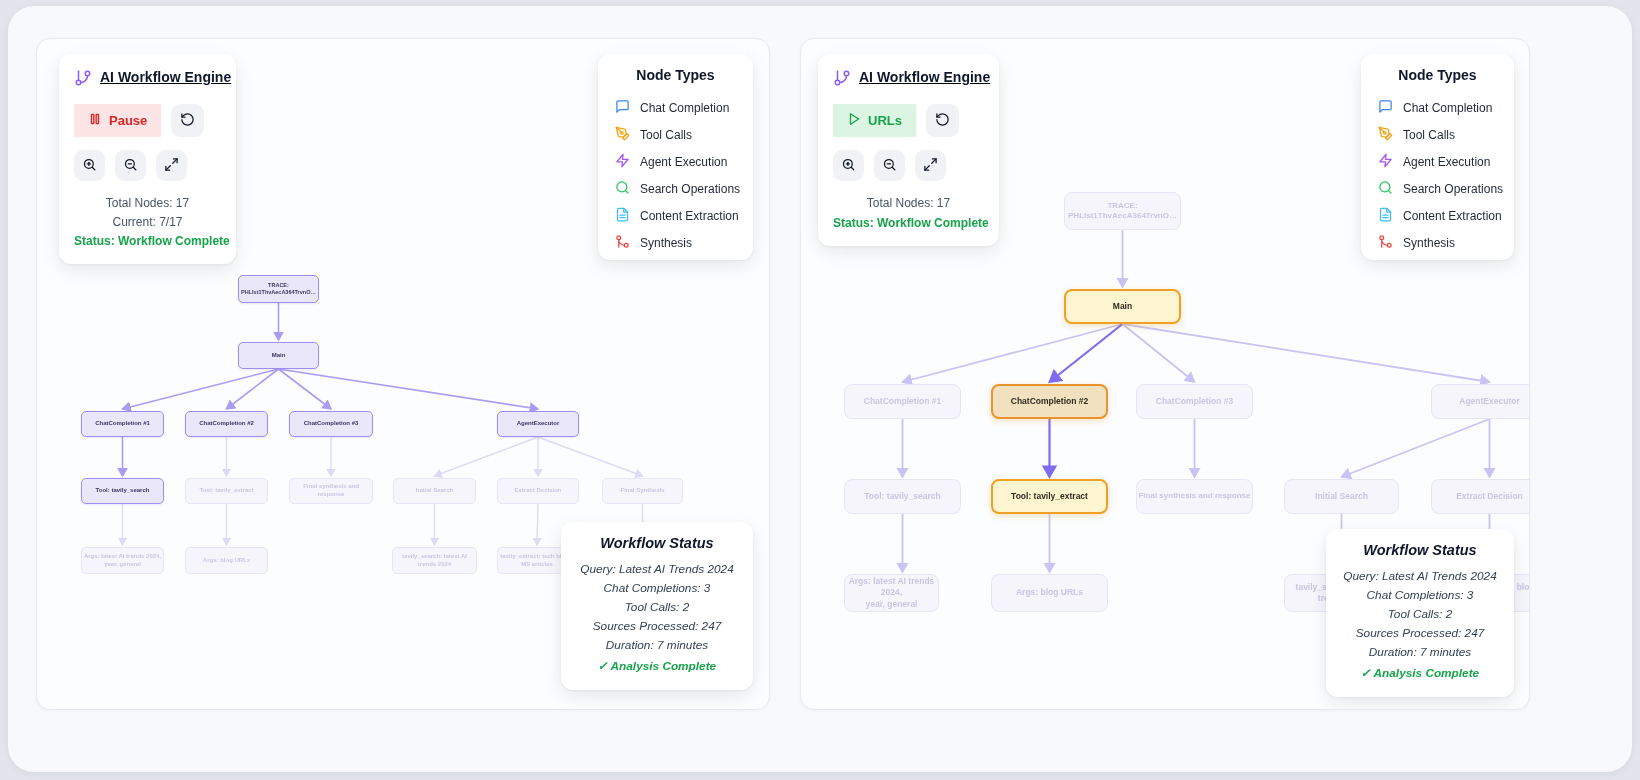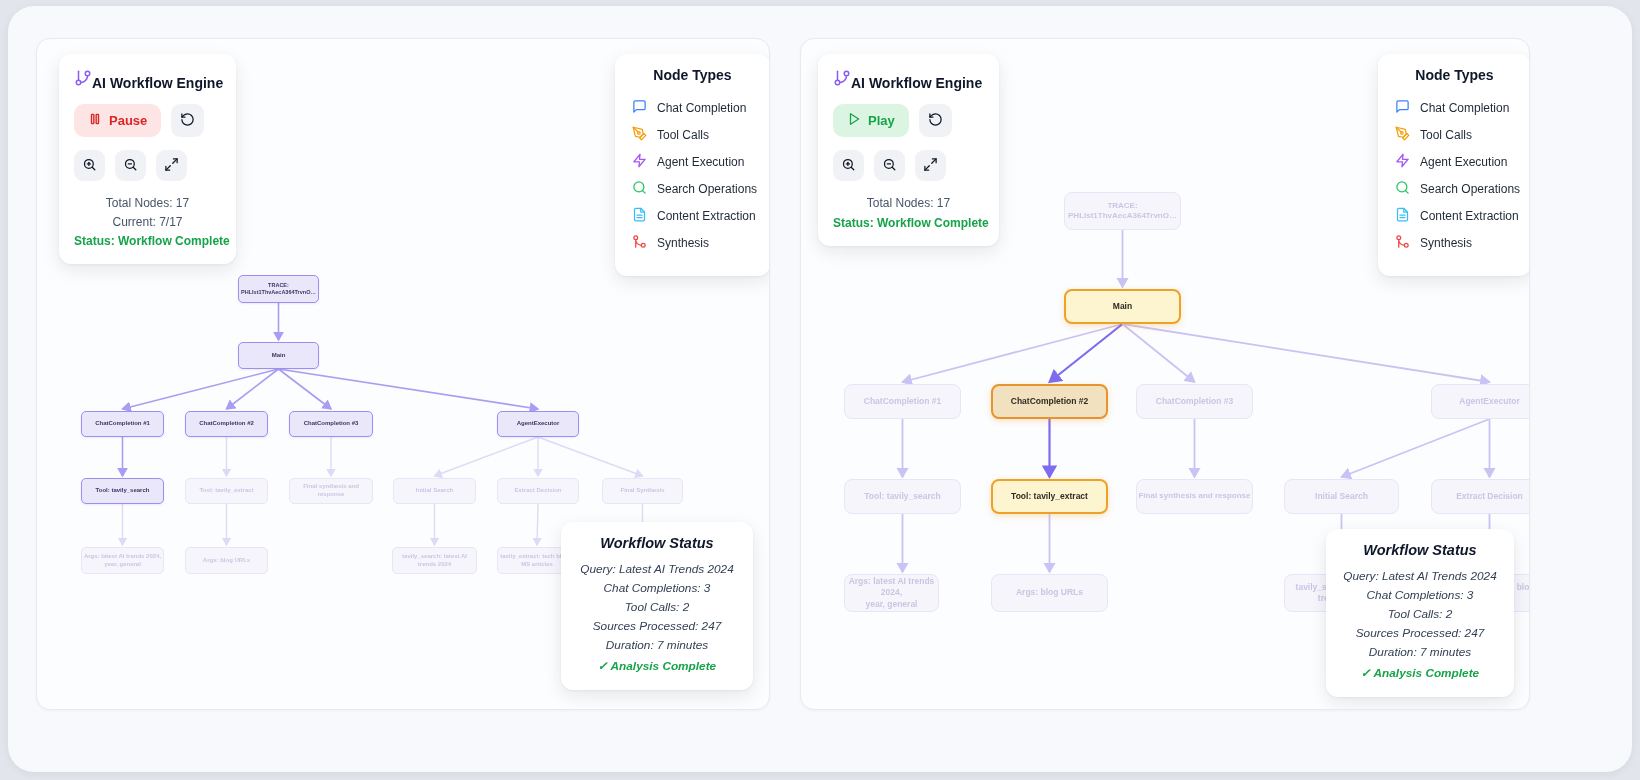--- a/index.html
+++ b/index.html
@@ -22,32 +22,32 @@
   .node.active { background:#eae7fb; border:1.2px solid #9d8ef0; color:#3b3660; box-shadow:0 1px 2px rgba(99,82,230,.12); }
   .node.faded { background:#f6f5fc; border:1px solid #e7e5f7; color:#c9c6e2; }
   .node.current { background:#fdf5cf; border:2px solid #efa127; color:#2f2b22; box-shadow:0 2px 6px rgba(230,150,30,.25); }
   .node.visited { background:#f1e1be; border:2px solid #e8932d; color:#2f2b22; box-shadow:0 2px 6px rgba(230,150,30,.25); }
 
   .float { position:absolute; background:#ffffff; border-radius:12px; box-shadow:0 6px 18px rgba(15,23,42,.09), 0 1px 3px rgba(15,23,42,.05); z-index:5; }
 
   .engine { width:177px; padding:15px 15px 16px; }
   .p0 .engine { left:22px; top:15px; }
   .p1 .engine { left:17px; top:15px; width:181px; }
-  .engine-header { display:flex; align-items:flex-end; white-space:nowrap; }
+  .engine-header { display:flex; align-items:flex-start; gap:8px; white-space:nowrap;text-decoration:underline; }
   .engine-title { font-size:14px; font-weight:700; color:#0f172a; }
   .ctrl-row { display:flex; align-items:center; gap:10px; margin-top:13px; }
-  .btn-primary { display:inline-flex; align-items:center; gap:7px; padding:8px 14px; border-radius:10px; font-weight:700; font-size:13px; border:none; font-family:"Liberation Sans",sans-serif; }
+  .btn-primary { display:inline-flex; align-items:center; gap:7px; padding:8px 14px; border-radius:1px; font-weight:700; font-size:13px; border:none; font-family:"Liberation Sans",sans-serif; }
   .btn-primary.pause { background:#fde5e5; color:#dc2626; }
   .btn-primary.play  { background:#dcf5e2; color:#16a34a; }
   .btn-gray { width:33px; height:33px; border-radius:9px; background:#f1f2f6; display:inline-flex; align-items:center; justify-content:center; border:none; color:#111827; }
   .btn-gray.sm { width:31px; height:31px; }
   .engine-stats { margin-top:13px; text-align:center; font-size:12px; color:#475569; line-height:1.55; white-space:nowrap; }
   .engine-status { margin-top:3px; text-align:center; font-size:12px; font-weight:700; white-space:nowrap; }
 
-  .legend { width:155px; padding:13px 0 20px;margin-left:17px; }
+  .legend { width:155px; padding:13px 0 4px; }
   .p0 .legend { left:561px; top:15px; }
   .p1 .legend { left:560px; top:15px; width:153px; }
   .legend-title { text-align:center; font-size:14px; font-weight:700; color:#0f172a; margin-bottom:11px; }
   .legend-item { display:flex; align-items:center; gap:10px; padding:4.5px 0 4.5px 17px; font-size:12px; color:#1f2937; }
   .legend-item svg { flex:0 0 auto; }
 
   .status-card { padding:13px 6px 14px;font-style:italic; }
   .p0 .status-card { left:524px; top:483px; width:192px; }
   .p1 .status-card { left:525px; top:490px; width:188px; }
   .status-title { text-align:center; font-size:14.5px; font-weight:700; color:#0f172a; margin-bottom:9px; }
@@ -297,21 +297,21 @@
               <path d="M18 9a9 9 0 0 1-9 9"></path>
             </svg>
         </span>
         <span class="engine-title">AI Workflow Engine</span>
       </div>
       <div class="ctrl-row">
         <button class="btn-primary play">
           <span><svg width="14" height="14" viewBox="0 0 24 24" fill="none" stroke="currentColor" stroke-width="2.2" stroke-linecap="round" stroke-linejoin="round">
                 <polygon points="6 3 20 12 6 21 6 3"></polygon>
               </svg></span>
-          <span>Play</span>
+          <span>URLs</span>
         </button>
         <button class="btn-gray">
           <span><svg width="15" height="15" viewBox="0 0 24 24" fill="none" stroke="currentColor" stroke-width="2" stroke-linecap="round" stroke-linejoin="round">
                 <path d="M3 12a9 9 0 1 0 9-9 9.75 9.75 0 0 0-6.74 2.74L3 8"></path>
                 <path d="M3 3v5h5"></path>
               </svg></span>
         </button>
       </div>
       <div class="ctrl-row">
         <button class="btn-gray sm">

